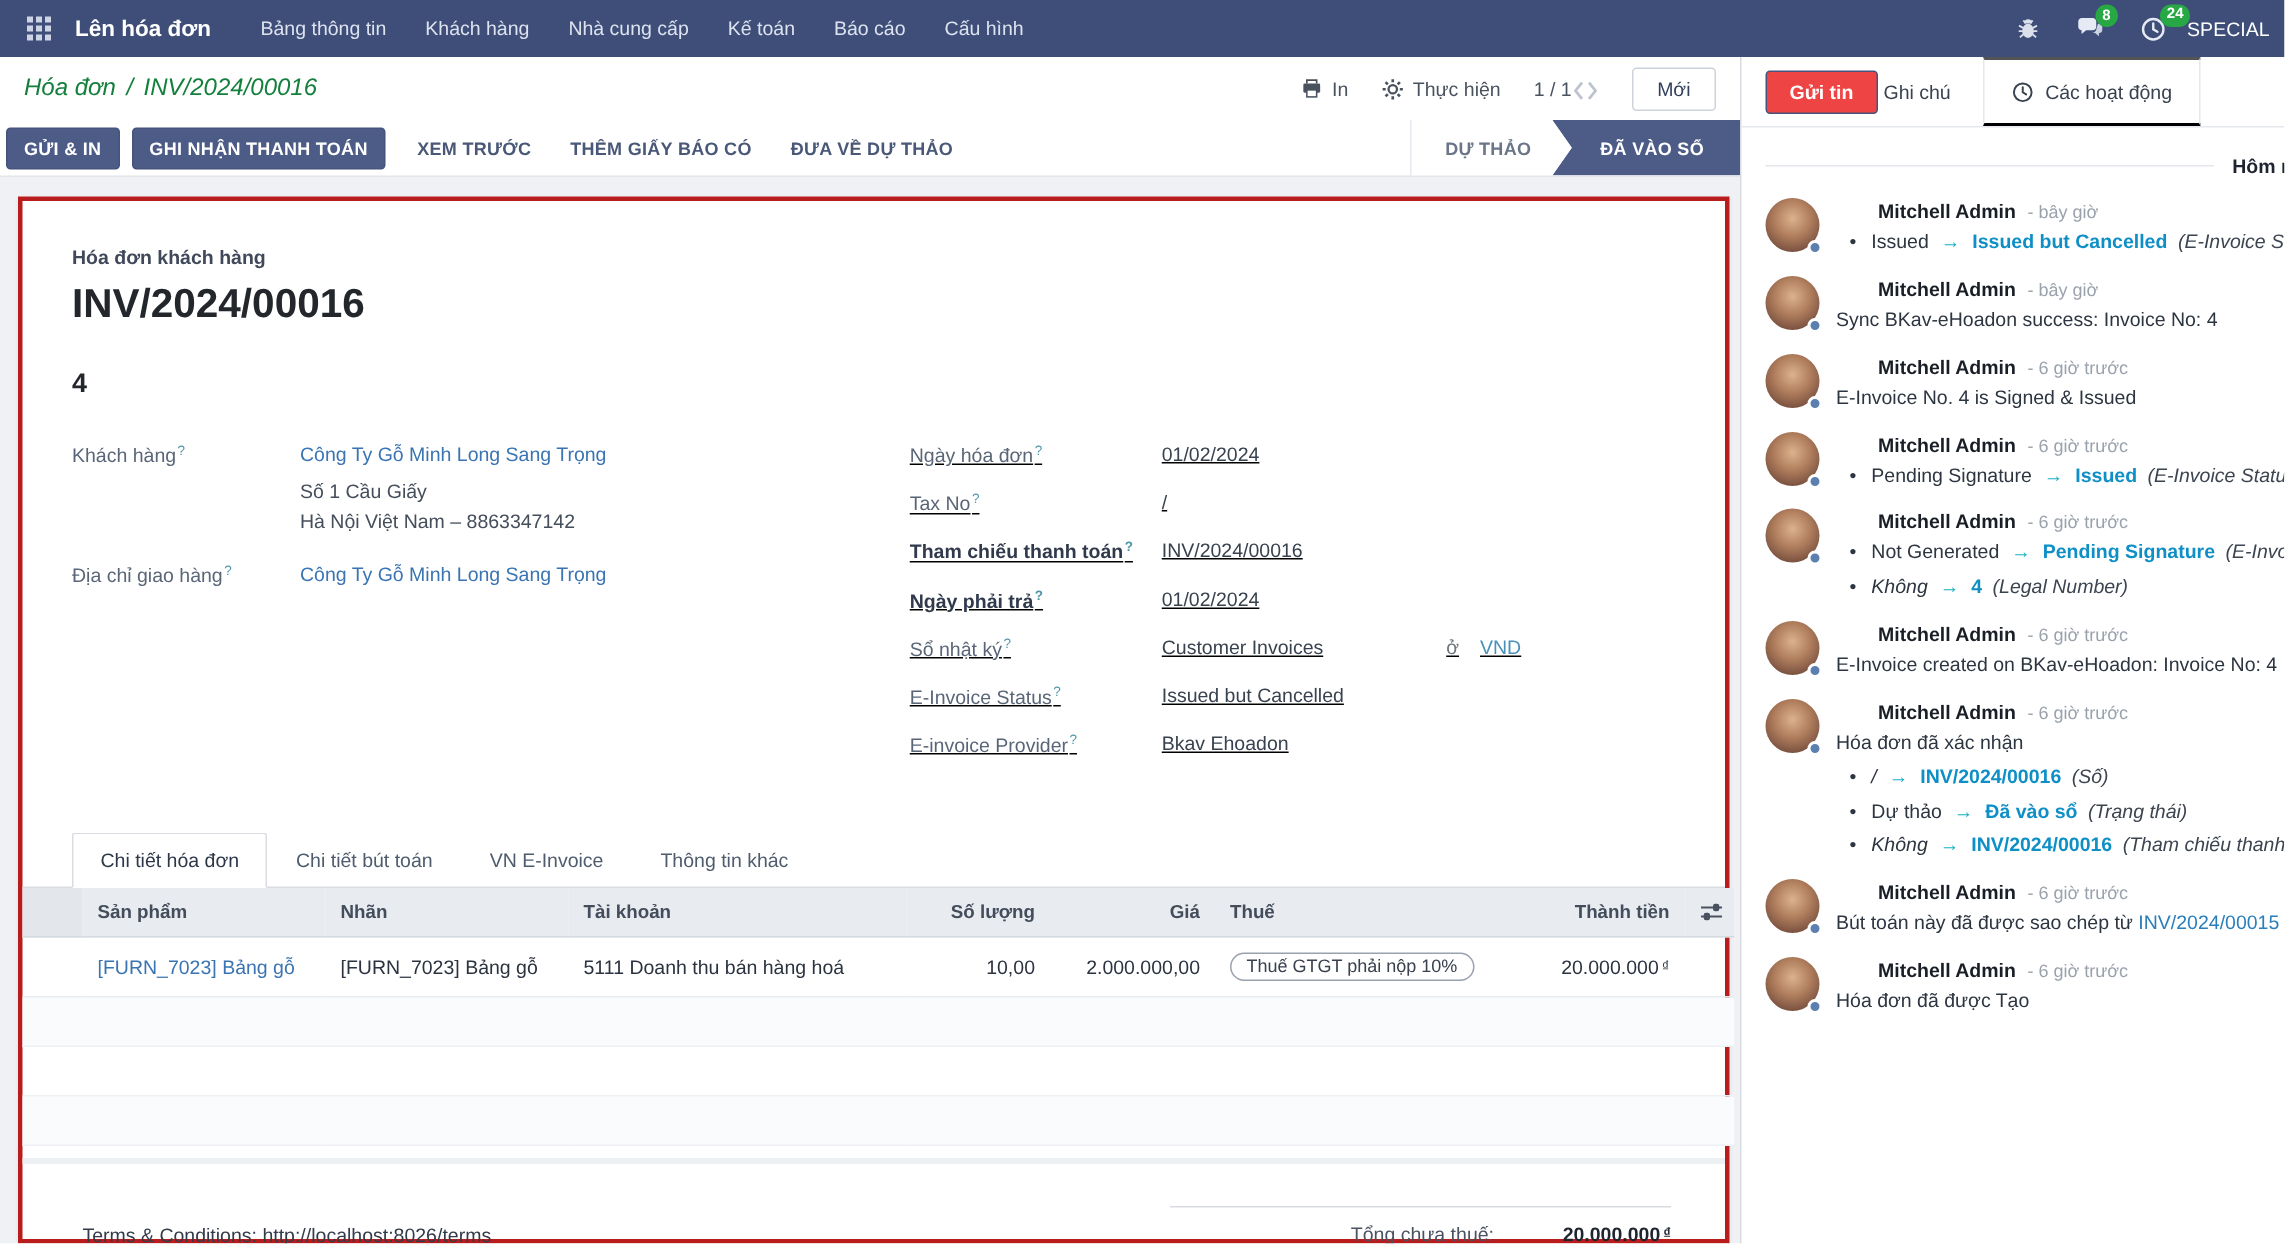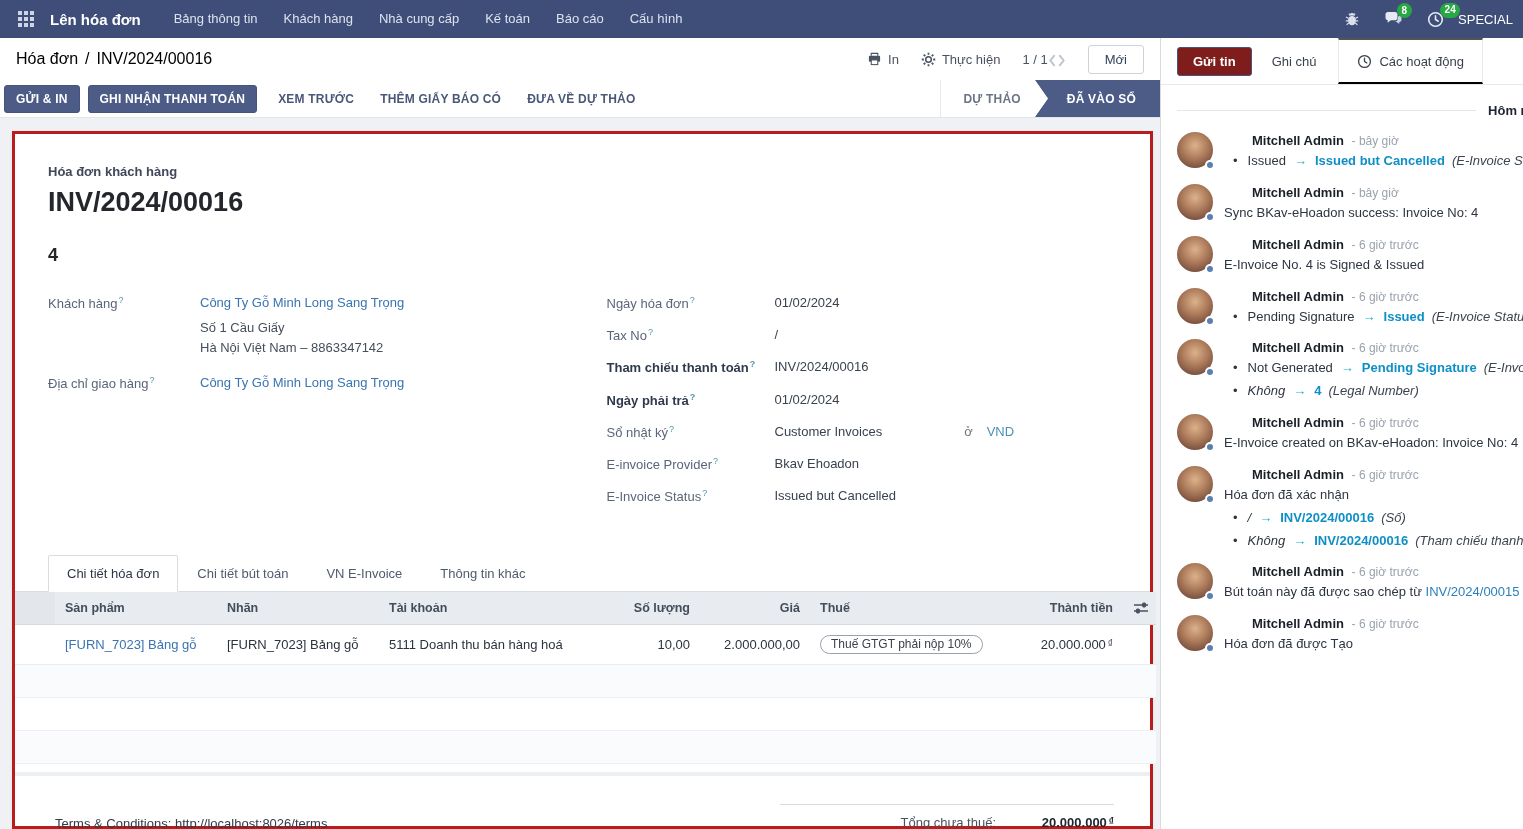--- a/index.html
+++ b/index.html
@@ -14,21 +14,21 @@
   .nav-item { font-size:13px; line-height:38px; padding:0 13px; cursor:pointer; white-space:nowrap; }
   .nav-spacer { flex:1; }
   .systray { display:flex; align-items:center; gap:24px; margin-right:8px; }
   .sys-btn { position:relative; display:flex; align-items:center; cursor:pointer; }
   .badge { position:absolute; top:-8px; left:13px; background:#28a745; color:#fff; font-size:10px; font-weight:700; padding:1.5px 4.5px; border-radius:8px; line-height:1.2; }
   .user-name { font-size:13px; color:#fff; margin-left:6px; white-space:nowrap; cursor:pointer; }
 
   
   .main { position:absolute; top:38px; left:0; width:1160px; bottom:0; background:#f0f1f4; display:flex; flex-direction:column; }
   .breadcrumb-row { background:#fff; height:42px; flex-shrink:0; display:flex; align-items:center; padding:0 16px; }
-  .breadcrumb { font-size:16px; color:#000000; white-space:nowrap; }
+  .breadcrumb { font-size:16px; color:#15803d; white-space:nowrap;font-style:italic; }
   .breadcrumb .bc-sep { margin:0 7px; }
   .cp-right { margin-left:auto; display:flex; align-items:center; gap:22px; font-size:13px; color:#49525f; }
   .cp-group { display:flex; align-items:center; gap:6px; cursor:pointer; }
   .pager { display:flex; align-items:flex-end; }
   .pager-count { color:#49525f; }
   .pg-arrow { display:flex; cursor:default; }
   .btn-new { border:1px solid #ced3da; border-radius:3px; background:#fff; color:#33415c; font-size:13px; padding:6px 16px; cursor:pointer; }
 
   .button-row { background:#fff; height:38px; flex-shrink:0; border-bottom:1px solid #e2e5e9; display:flex; align-items:center; padding-left:4px; }
   .btn-primary { background:#4d5b87; border:1px solid #46537c; color:#fff; font-size:12px; font-weight:700; letter-spacing:.2px; padding:6px 11px; border-radius:3px; margin-right:8px; cursor:pointer; white-space:nowrap; }
@@ -41,21 +41,21 @@
   .content { flex:1; padding:13px 7px 0 12px; overflow:hidden; }
   .card { background:#fff; border:3px solid #b91c1c; box-shadow:0 1px 3px rgba(30,40,60,.07); height:100%; padding-top:30px; display:flex; flex-direction:column; }
 
   .sheet-pad { padding:0 33px; }
   .doc-type { font-size:13px; font-weight:700; color:#40485a; }
   .doc-name { font-size:27px; font-weight:700; color:#23262b; margin-top:8px; }
   .doc-sub { font-size:18px; font-weight:700; color:#23262b; margin-top:27px; }
 
   .fields { display:flex; margin-top:28px; }
   .col-left { width:50%; }
-  .col-right { width:50%; padding-left:24px; }
+  .col-right { width:50%; padding-left:24px;text-decoration:underline; }
   .frow { display:flex; font-size:13px; margin-bottom:12px; line-height:1.45; }
   .flabel { width:152px; flex-shrink:0; color:#5a6678; }
   .col-right .flabel { width:168px; }
   .flabel.bold { font-weight:700; color:#303a4c; }
   .fvalue { color:#39424f; }
   .sup-q { font-size:9px; color:#4d96a8; vertical-align:super; margin-left:1px; }
   .lnk { color:#3a74b2; cursor:pointer; }
   .addr { margin-top:5px; line-height:1.55; color:#454e5b; }
   .frow.gap { margin-top:16px; }
   .at-word { color:#6c757d; margin:0 14px 0 82px; }
@@ -83,21 +83,21 @@
   .terms { color:#333b49; padding-top:12px; white-space:nowrap; }
   .totals { width:334px; border-top:1px solid #d7dbe0; padding-top:10px; }
   .trow { display:flex; justify-content:flex-end; align-items:baseline; margin-bottom:8px; }
   .tlabel { color:#4a5260; }
   .tval { min-width:118px; text-align:right; color:#1f2530; }
   .tval.bold { font-weight:700; }
 
   
   .sidebar { position:absolute; top:38px; left:1160px; right:0; bottom:0; background:#fff; border-left:1px solid #d9dbe0; overflow:hidden; }
   .chatter-head { display:flex; align-items:center; height:47px; padding-left:16px; border-bottom:1px solid #e5e8ec; }
-  .btn-send { background:#7f1d1d; color:#fff; border:1px solid #46537c; border-radius:3px; font-size:13px; font-weight:600; padding:6px 15px; margin-right:16px; cursor:pointer;text-align:center; }
+  .btn-send { background:#ef4444; color:#fff; border:1px solid #46537c; border-radius:3px; font-size:13px; font-weight:600; padding:6px 15px; cursor:pointer;text-align:center; }
   .btn-note { color:#39424f; font-size:13px; padding:6px 4px; margin-right:18px; cursor:pointer; background:none; border:none; }
   .btn-activities { display:flex; align-items:center; gap:7px; color:#39424f; font-size:13px; padding:0 18px; border-left:1px solid #e5e8ec; border-right:1px solid #e5e8ec; align-self:stretch; cursor:pointer; background:none; }
   .date-divider { display:flex; align-items:center; margin:18px -20px 14px 16px; }
   .dd-line { flex:1; height:1px; background:#e3e6ea; }
   .dd-label { font-weight:700; font-size:13px; color:#1f2530; margin-left:12px; white-space:nowrap; }
 
   .messages { padding-left:16px; }
   .msg { display:flex; margin-bottom:13px; }
   .avatar { width:36px; height:36px; border-radius:50%; flex-shrink:0; position:relative; cursor:pointer;
             background:radial-gradient(circle at 50% 38%, #dcb28c 0%, #b07e5d 42%, #7a5140 78%, #5f3f32 100%); }
@@ -265,26 +265,26 @@
               <div class="flabel bold"><span>Ngày phải trả</span><span class="sup-q">?</span></div>
               <div class="fvalue">01/02/2024</div>
             </div>
             <div class="frow">
               <div class="flabel"><span>Sổ nhật ký</span><span class="sup-q">?</span></div>
               <div class="fvalue">
                 <span>Customer Invoices</span><span class="at-word">ở</span><span class="lnk-teal">VND</span>
               </div>
             </div>
             <div class="frow">
+              <div class="flabel"><span>E-Invoice Status</span><span class="sup-q">?</span></div>
+              <div class="fvalue">Issued but Cancelled</div>
+            </div>
+            <div class="frow">
               <div class="flabel"><span>E-invoice Provider</span><span class="sup-q">?</span></div>
               <div class="fvalue">Bkav Ehoadon</div>
-            </div>
-            <div class="frow">
-              <div class="flabel"><span>E-Invoice Status</span><span class="sup-q">?</span></div>
-              <div class="fvalue">Issued but Cancelled</div>
             </div>
           </div>
         </div>
       </div>
 
       <div class="tabs">
         <div class="tab active">Chi tiết hóa đơn</div>
         <div class="tab">Chi tiết bút toán</div>
         <div class="tab">VN E-Invoice</div>
         <div class="tab">Thông tin khác</div>
@@ -448,20 +448,21 @@
     </div>
 
     <div class="msg">
       <div class="avatar">
           <span class="presence"></span>
         </div>
       <div class="msg-body">
         <div class="msg-head"><span class="msg-author">Mitchell Admin</span> <span class="msg-time">- 6 giờ trước</span></div>
         <div class="msg-line">Hóa đơn đã xác nhận</div>
         <div class="msg-line track"><span class="bullet">•</span><span class="old italic">/</span><span class="arrow">→</span><span class="new">INV/2024/00016</span><span class="tfield">(Số)</span></div>
+        <div class="msg-line track"><span class="bullet">•</span><span class="old">Dự thảo</span><span class="arrow">→</span><span class="new">Đã vào sổ</span><span class="tfield">(Trạng thái)</span></div>
         <div class="msg-line track"><span class="bullet">•</span><span class="old italic">Không</span><span class="arrow">→</span><span class="new">INV/2024/00016</span><span class="tfield">(Tham chiếu thanh toán)</span></div>
       </div>
     </div>
 
     <div class="msg">
       <div class="avatar">
           <span class="presence"></span>
         </div>
       <div class="msg-body">
         <div class="msg-head"><span class="msg-author">Mitchell Admin</span> <span class="msg-time">- 6 giờ trước</span></div>

